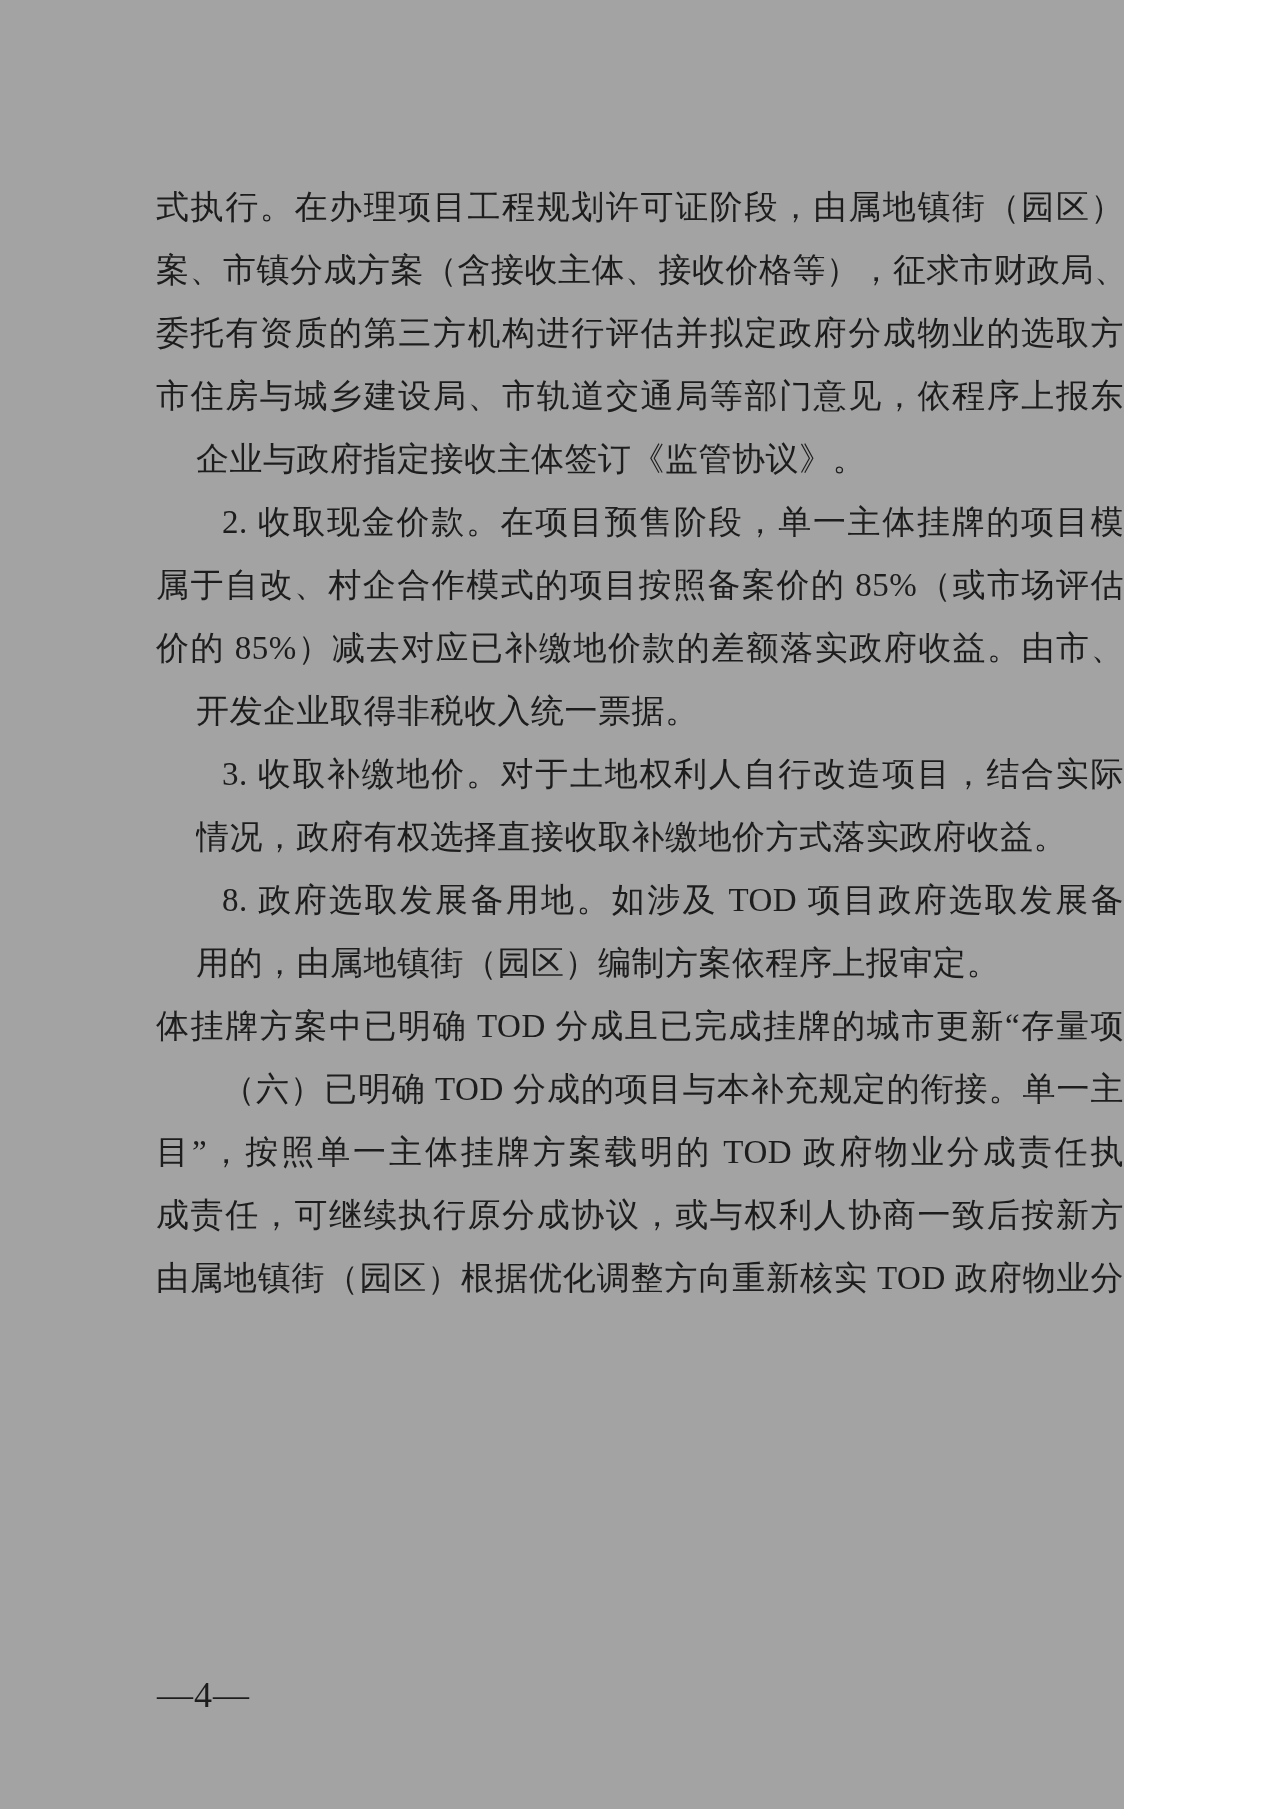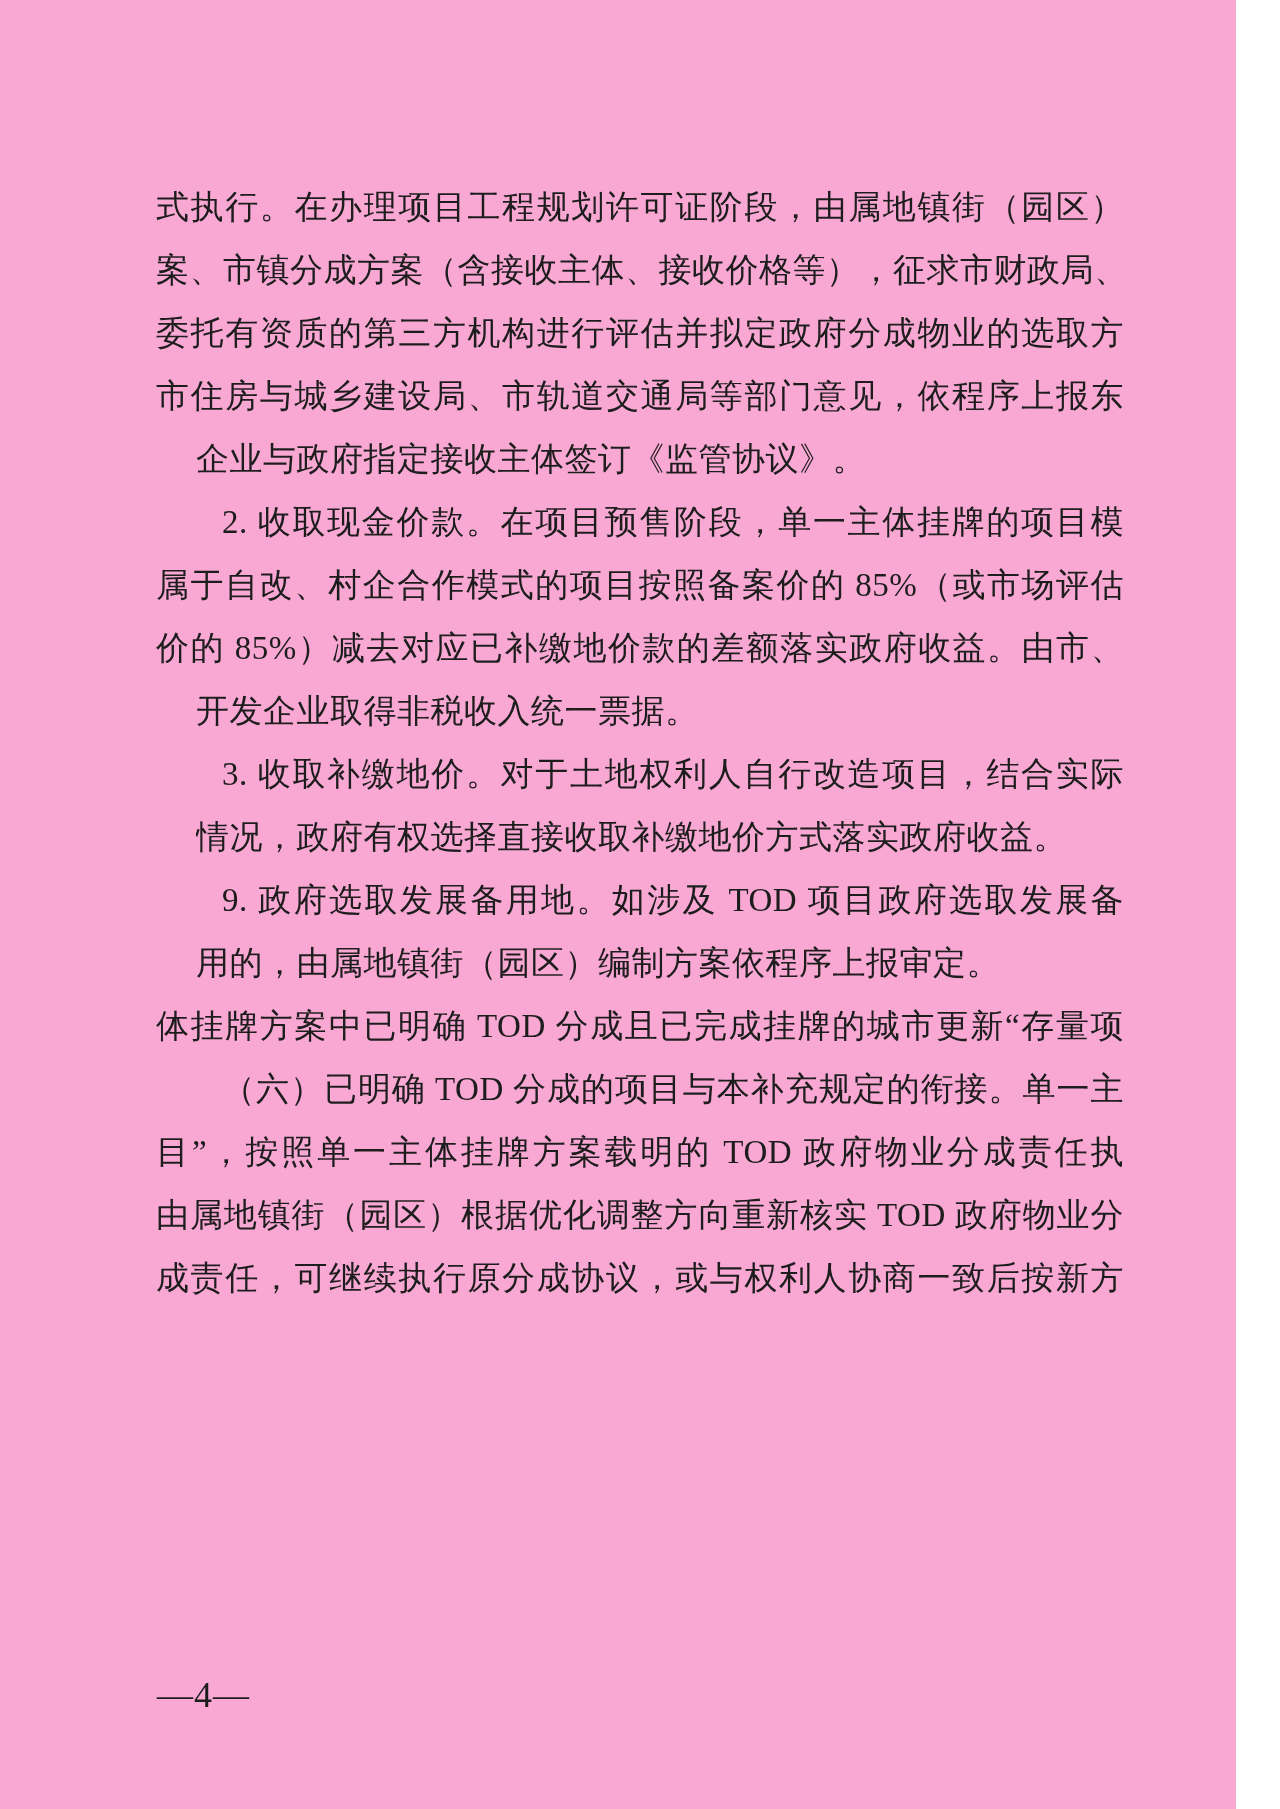--- a/index.html
+++ b/index.html
@@ -11,23 +11,23 @@
     width: 1280px;
     height: 1809px;
     position: relative;
     font-family: "Liberation Serif", "DejaVu Serif", serif;
     color: #1d1d1d;
   }
   .page {
     position: absolute;
     left: 0;
     top: 0;
-    width: 1236px;
+    width: 1124px;
     height: 1809px;
-    background: #f9a8d4;
+    background: #a3a3a3;
     overflow: hidden;
   }
   .content {
     position: absolute;
     left: 156px;
     top: 176px;
     width: 968px;
   }
   .line {
     height: 63px;
@@ -66,22 +66,22 @@
     <div class="line">案、市镇分成方案（含接收主体、接收价格等），征求市财政局、</div>
     <div class="line">委托有资质的第三方机构进行评估并拟定政府分成物业的选取方</div>
     <div class="line">市住房与城乡建设局、市轨道交通局等部门意见，依程序上报东</div>
     <div class="line line--end">企业与政府指定接收主体签订《监管协议》。</div>
     <div class="line line--indent">2. 收取现金价款。在项目预售阶段，单一主体挂牌的项目模</div>
     <div class="line">属于自改、村企合作模式的项目按照备案价的 85%（或市场评估</div>
     <div class="line">价的 85%）减去对应已补缴地价款的差额落实政府收益。由市、</div>
     <div class="line line--end">开发企业取得非税收入统一票据。</div>
     <div class="line line--indent">3. 收取补缴地价。对于土地权利人自行改造项目，结合实际</div>
     <div class="line line--end">情况，政府有权选择直接收取补缴地价方式落实政府收益。</div>
-    <div class="line line--indent">9. 政府选取发展备用地。如涉及 TOD 项目政府选取发展备</div>
+    <div class="line line--indent">8. 政府选取发展备用地。如涉及 TOD 项目政府选取发展备</div>
     <div class="line line--end">用的，由属地镇街（园区）编制方案依程序上报审定。</div>
     <div class="line">体挂牌方案中已明确 TOD 分成且已完成挂牌的城市更新“存量项</div>
     <div class="line line--indent">（六）已明确 TOD 分成的项目与本补充规定的衔接。单一主</div>
     <div class="line">目”，按照单一主体挂牌方案载明的 TOD 政府物业分成责任执</div>
+    <div class="line">成责任，可继续执行原分成协议，或与权利人协商一致后按新方</div>
     <div class="line">由属地镇街（园区）根据优化调整方向重新核实 TOD 政府物业分</div>
-    <div class="line">成责任，可继续执行原分成协议，或与权利人协商一致后按新方</div>
   </div>
   <div class="footer">—4—</div>
 </div>
 
 </body></html>

